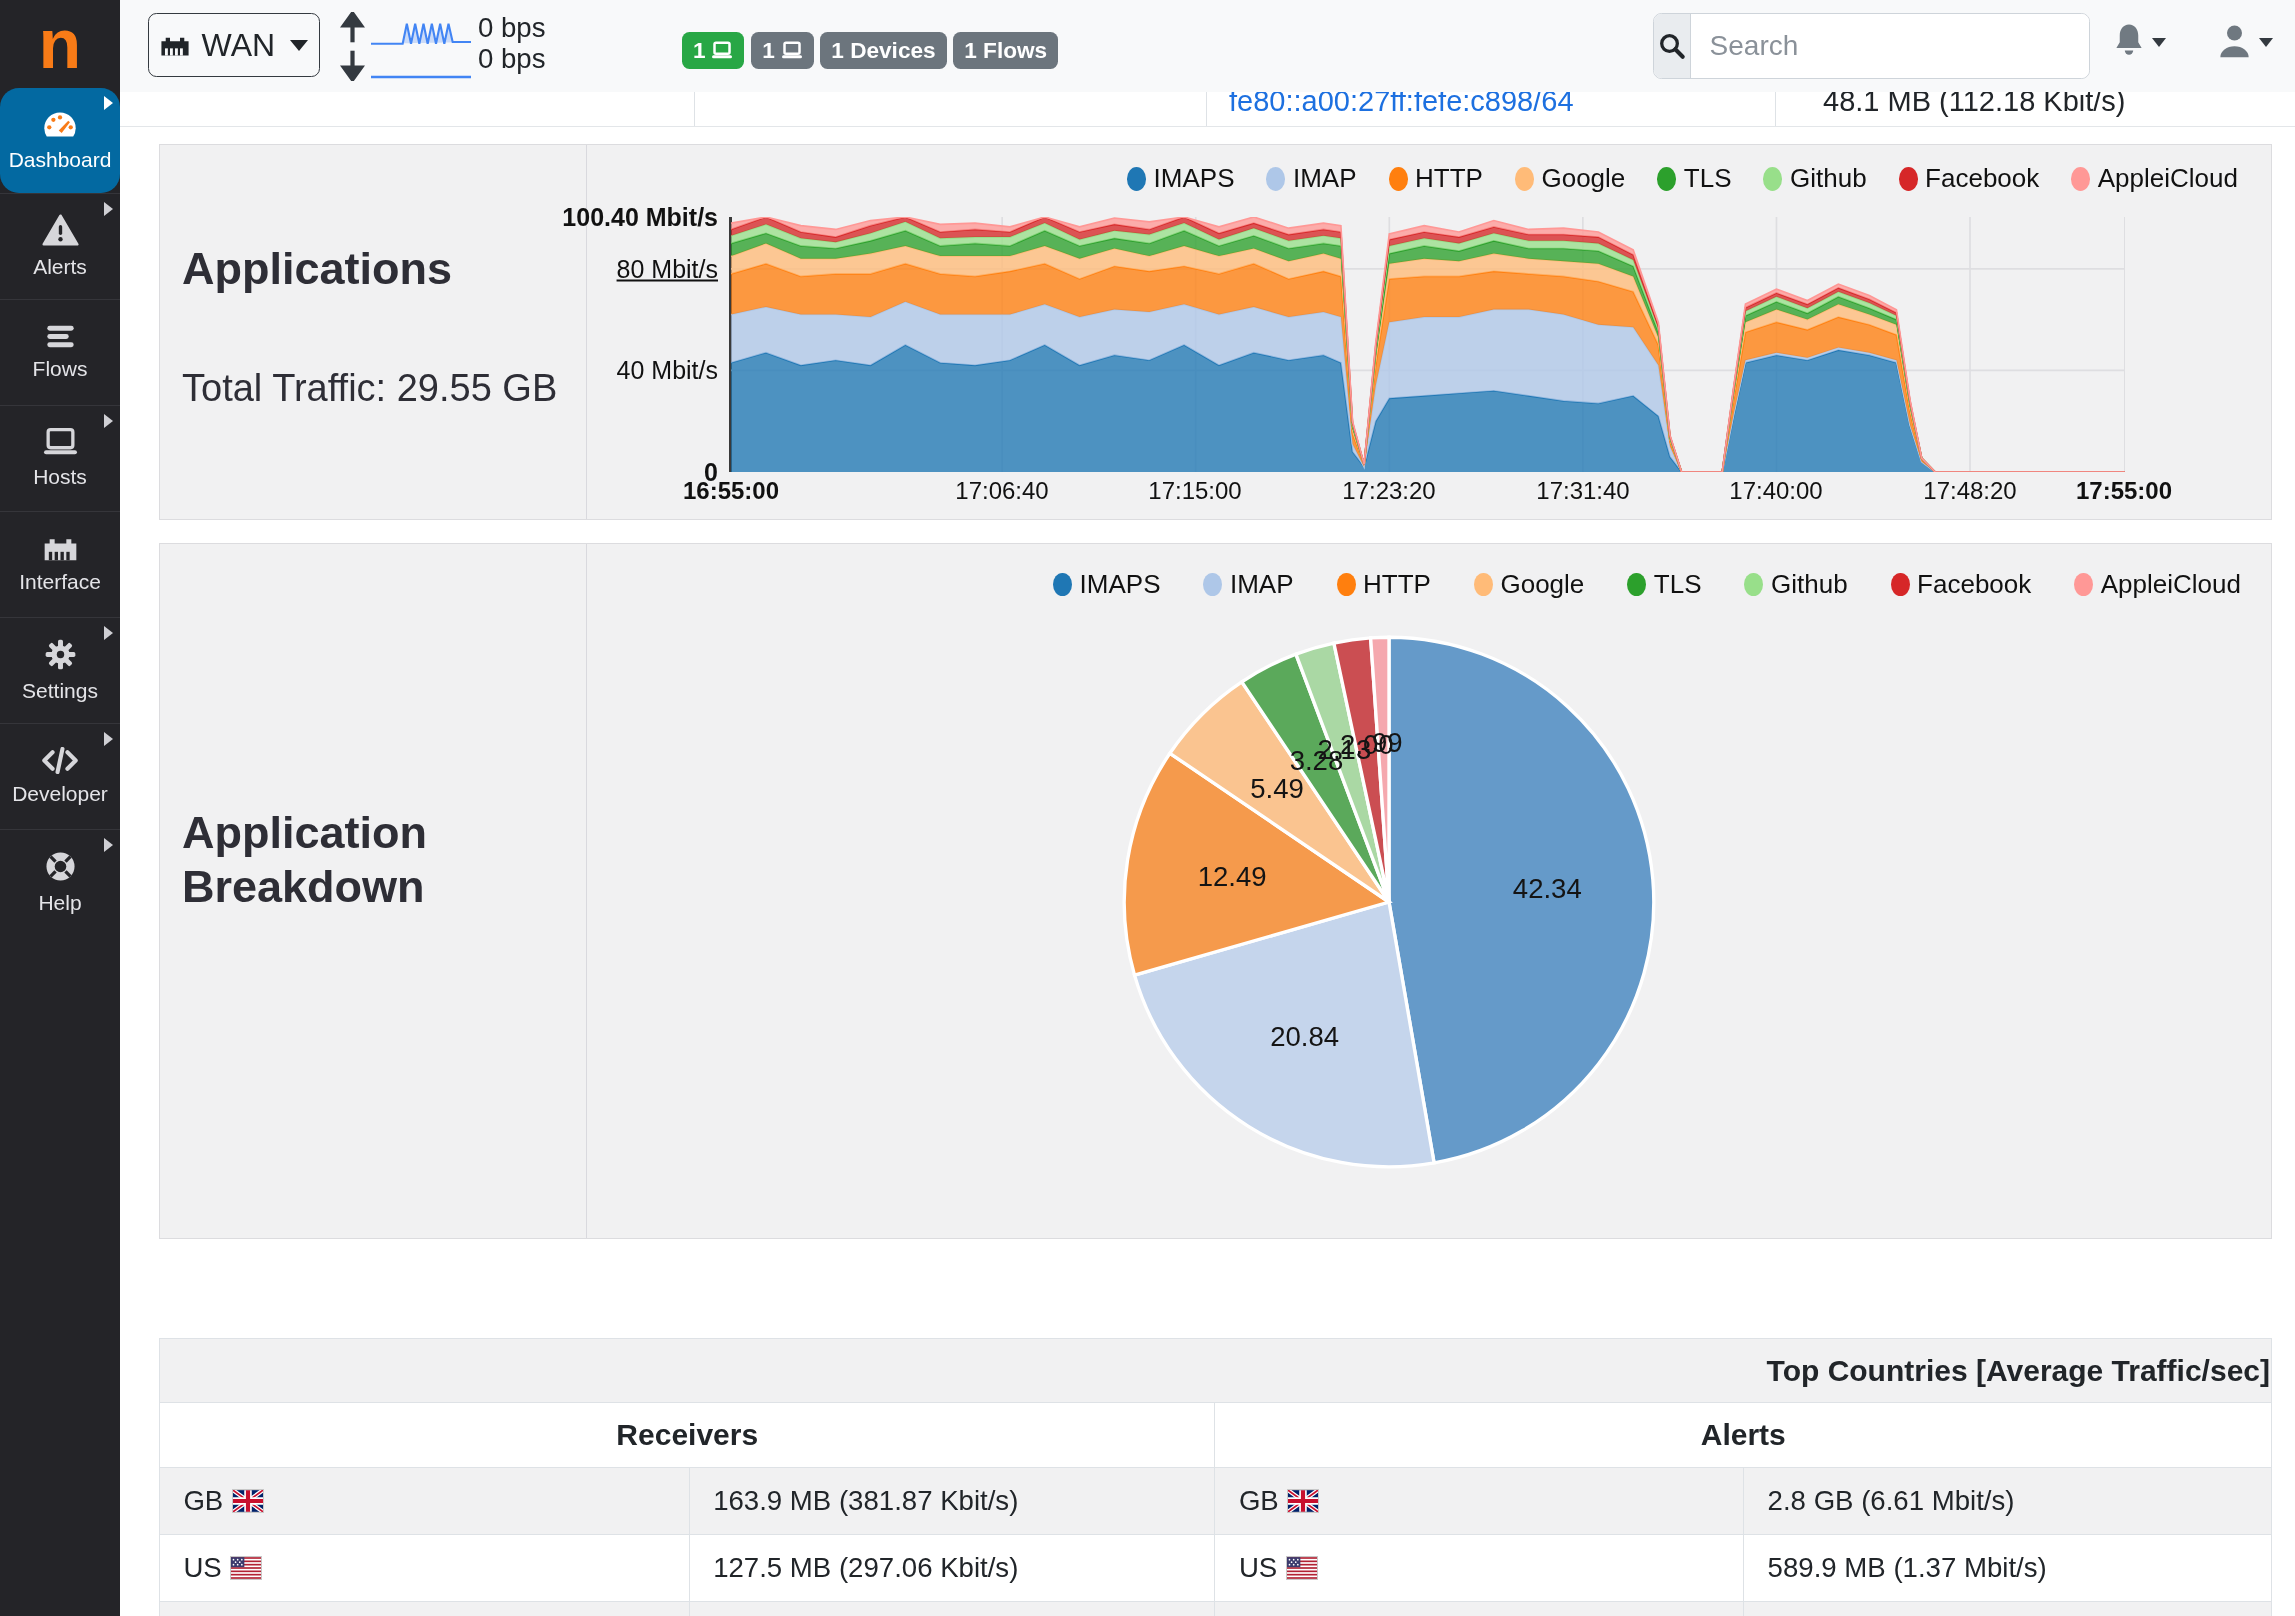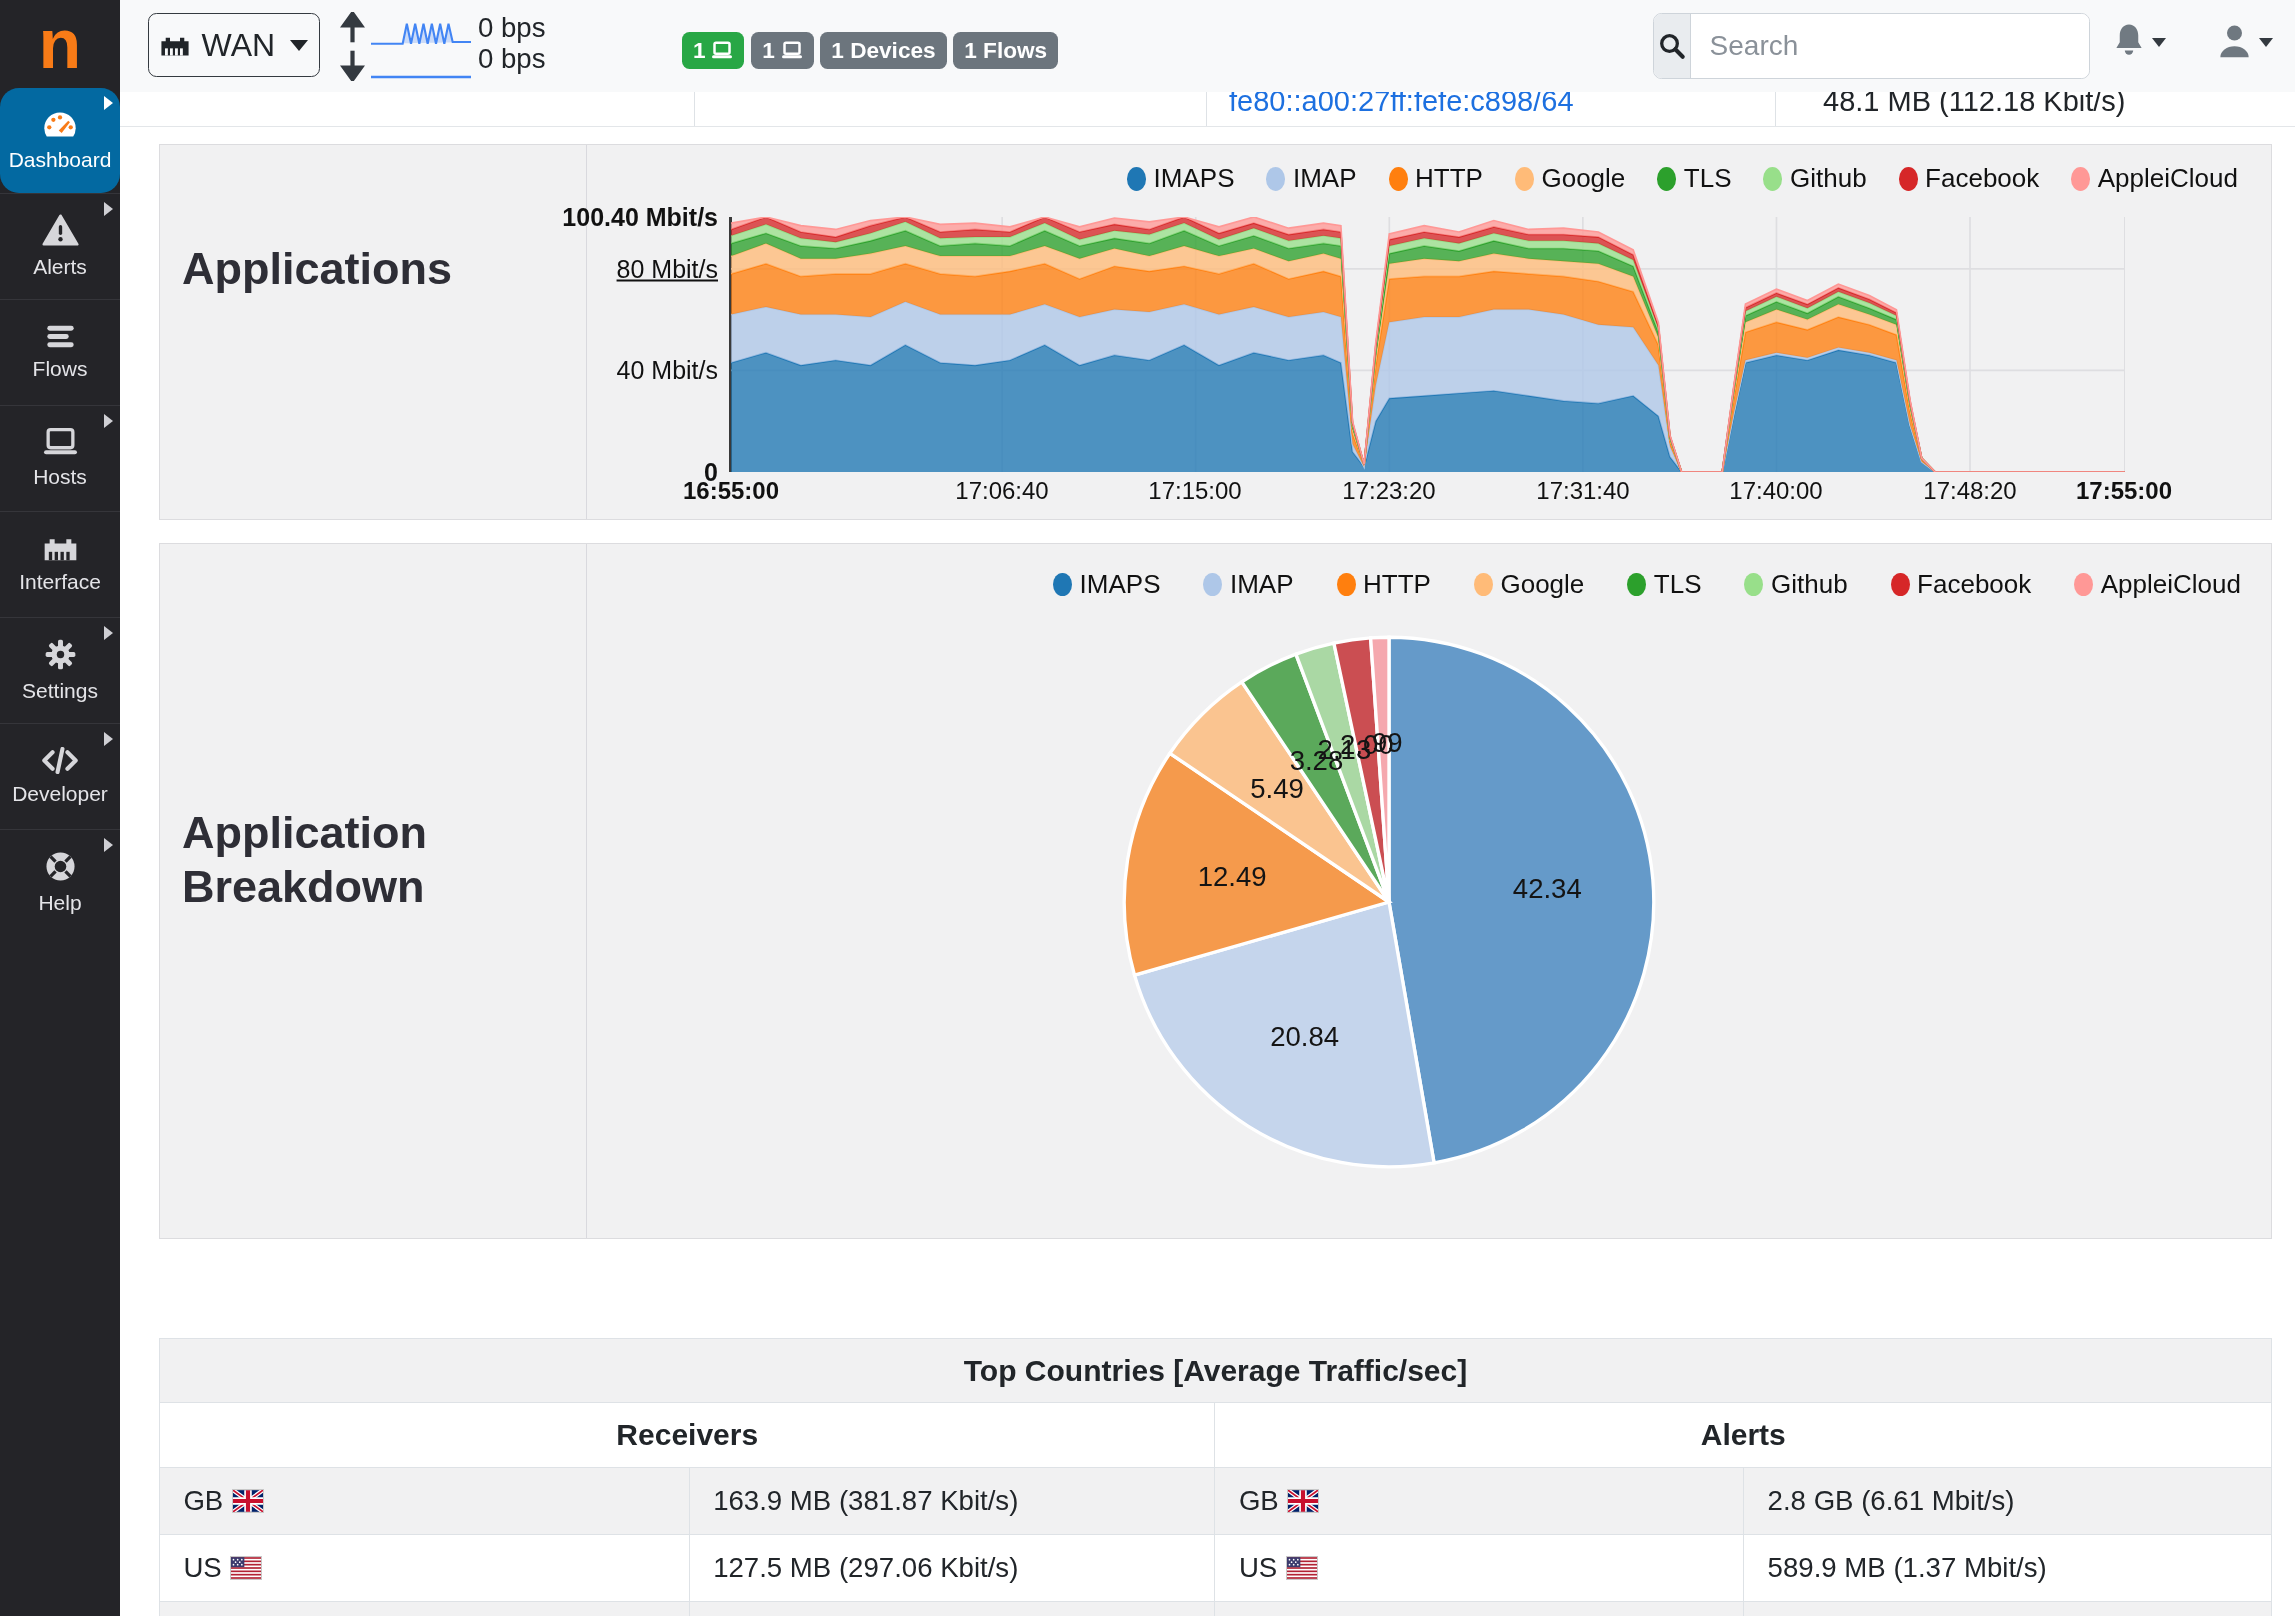--- a/index.html
+++ b/index.html
@@ -70,21 +70,21 @@
   #area-plot{position:absolute;left:571px;top:72px;}
   #area-axis{position:absolute;left:569px;top:72px;width:2.5px;height:255px;background:#3a3a3a;}
   .xtick{position:absolute;top:332px;font-size:24px;color:#111;transform:translateX(-50%);}
   .bold{font-weight:bold;}
   
   #pie-svg{position:absolute;left:945px;top:74px;}
   
   #ctable{position:absolute;left:159px;top:1338px;width:2113px;border:0.8px solid #dee2e6;
           border-collapse:collapse;background:#fff;}
   #ctable td,#ctable th{border:0.8px solid #dee2e6;box-sizing:border-box;font-size:27.6px;color:#212529;}
-  #ctable .trow{background:#f1f1f2;height:64px;text-align:center;font-size:30px;font-weight:bold;}
+  #ctable .trow{background:#f1f1f2;height:64px;text-align:right;font-size:30px;font-weight:bold;}
   #ctable .hrow th{background:#fff;height:65px;font-size:30px;font-weight:bold;}
   #ctable .drow{height:67px;}
   #ctable .drow.striped{background:#f1f1f2;}
   #ctable .drow td{padding-left:23.4px;}
   .country{display:flex;align-items:center;gap:8.4px;}
   .flag{display:inline-block;border:0.8px solid #c8c8c8;line-height:0;}
 </style>
 </head>
 <body>
 
@@ -272,20 +272,21 @@
     <span class="netrow-border" style="left:574px"></span>
     <span class="netrow-border" style="left:1086px"></span>
     <span class="netrow-border" style="left:1655px"></span>
     <a class="cellA">fe80::a00:27ff:fefe:c898/64</a>
     <span class="cellB">48.1 MB (112.18 Kbit/s)</span>
   </div>
 
   <section class="card" id="card1">
     <div class="leftcol">
       <div class="card-title">Applications</div>
+      <div id="total-traffic">Total Traffic: 29.55 GB</div>
     </div>
     <div class="legend" id="legend1">
         <span class="item">
           <span class="dot" style="background: rgb(31, 119, 180);"></span>
           <span>IMAPS</span>
         </span>
         <span class="item">
           <span class="dot" style="background: rgb(174, 199, 232);"></span>
           <span>IMAP</span>
         </span>

